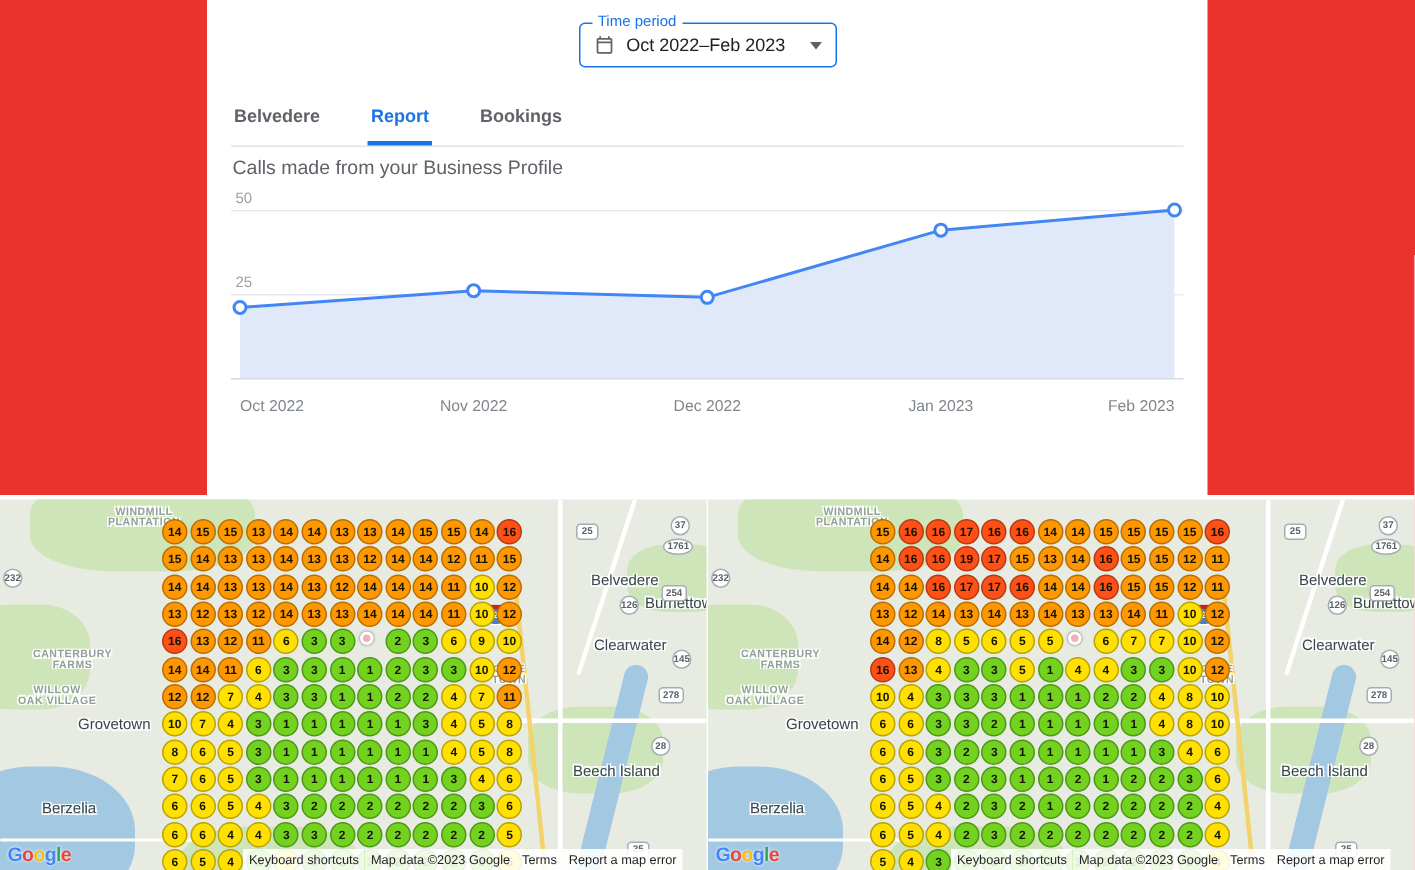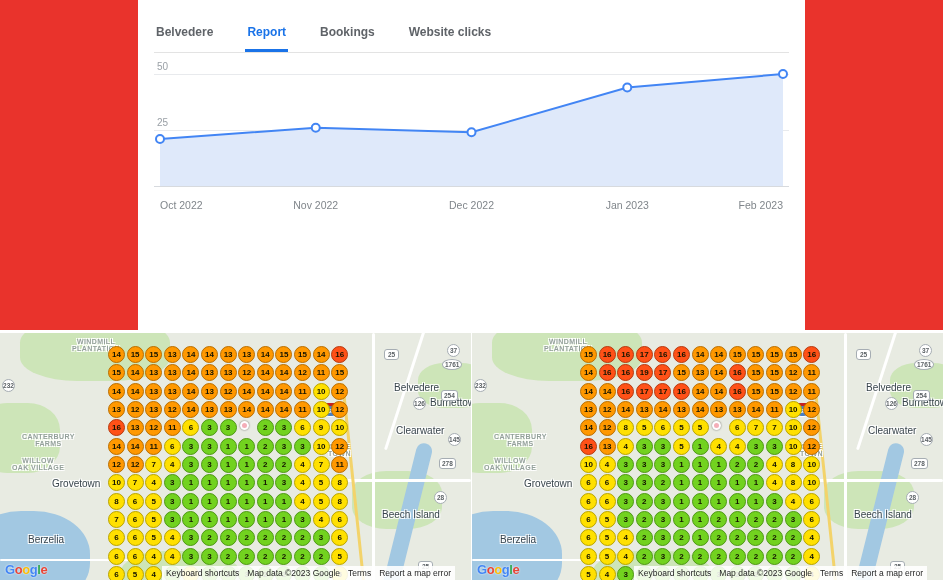--- a/index.html
+++ b/index.html
@@ -58,28 +58,38 @@
     text-shadow:0 0 2px #fff;cursor:pointer}
   .attr{position:absolute;right:16px;bottom:0;z-index:6;display:flex;font-size:8.5px;color:#1f1f1f}
   .attr span{background:rgba(255,255,255,.88);padding:2px 4px;white-space:nowrap}
   .attr span.link{cursor:pointer}
 </style>
 </head>
 <body>
 
 <div class="top">
   <div class="card">
+    <div class="time-row">
+      <div class="tp-select">
+        <span class="tp-label">Time period</span>
+        <svg width="14" height="14" viewBox="0 0 24 24" fill="#5f6368">
+          <path d="M19 4h-1V2h-2v2H8V2H6v2H5c-1.1 0-2 .9-2 2v14c0 1.1.9 2 2 2h14c1.1 0 2-.9 2-2V6c0-1.1-.9-2-2-2zm0 16H5V10h14v10zM5 8V6h14v2H5z"></path>
+        </svg>
+        <span class="tp-value">Oct 2022–Feb 2023</span>
+        <span class="caret"></span>
+      </div>
+    </div>
 
     <div class="tabs">
         <div class="tab">Belvedere</div>
         <div class="tab active">Report</div>
         <div class="tab">Bookings</div>
-        <div class="tab">Website clicks</div>
-      </div>
-
+      </div>
+
+    <div class="metric-caption">Calls made from your Business Profile</div>
 
 
     <div class="chart">
         <div class="gridline" style="top: 64px;"></div>
         <span class="ytick" style="top: 51px;">25</span>
         <div class="gridline" style="top: 8px;"></div>
         <span class="ytick" style="top: -5px;">50</span>
         <div class="gridline baseline" style="top: 120px;"></div>
         <svg width="635" height="128">
           <path d="M6,72.96000000000001 L161.75,61.76 L317.5,66.24000000000001 L473.25,21.439999999999998 L629,8 L629,120 L6,120 Z" fill="#dfe9fa"></path>

